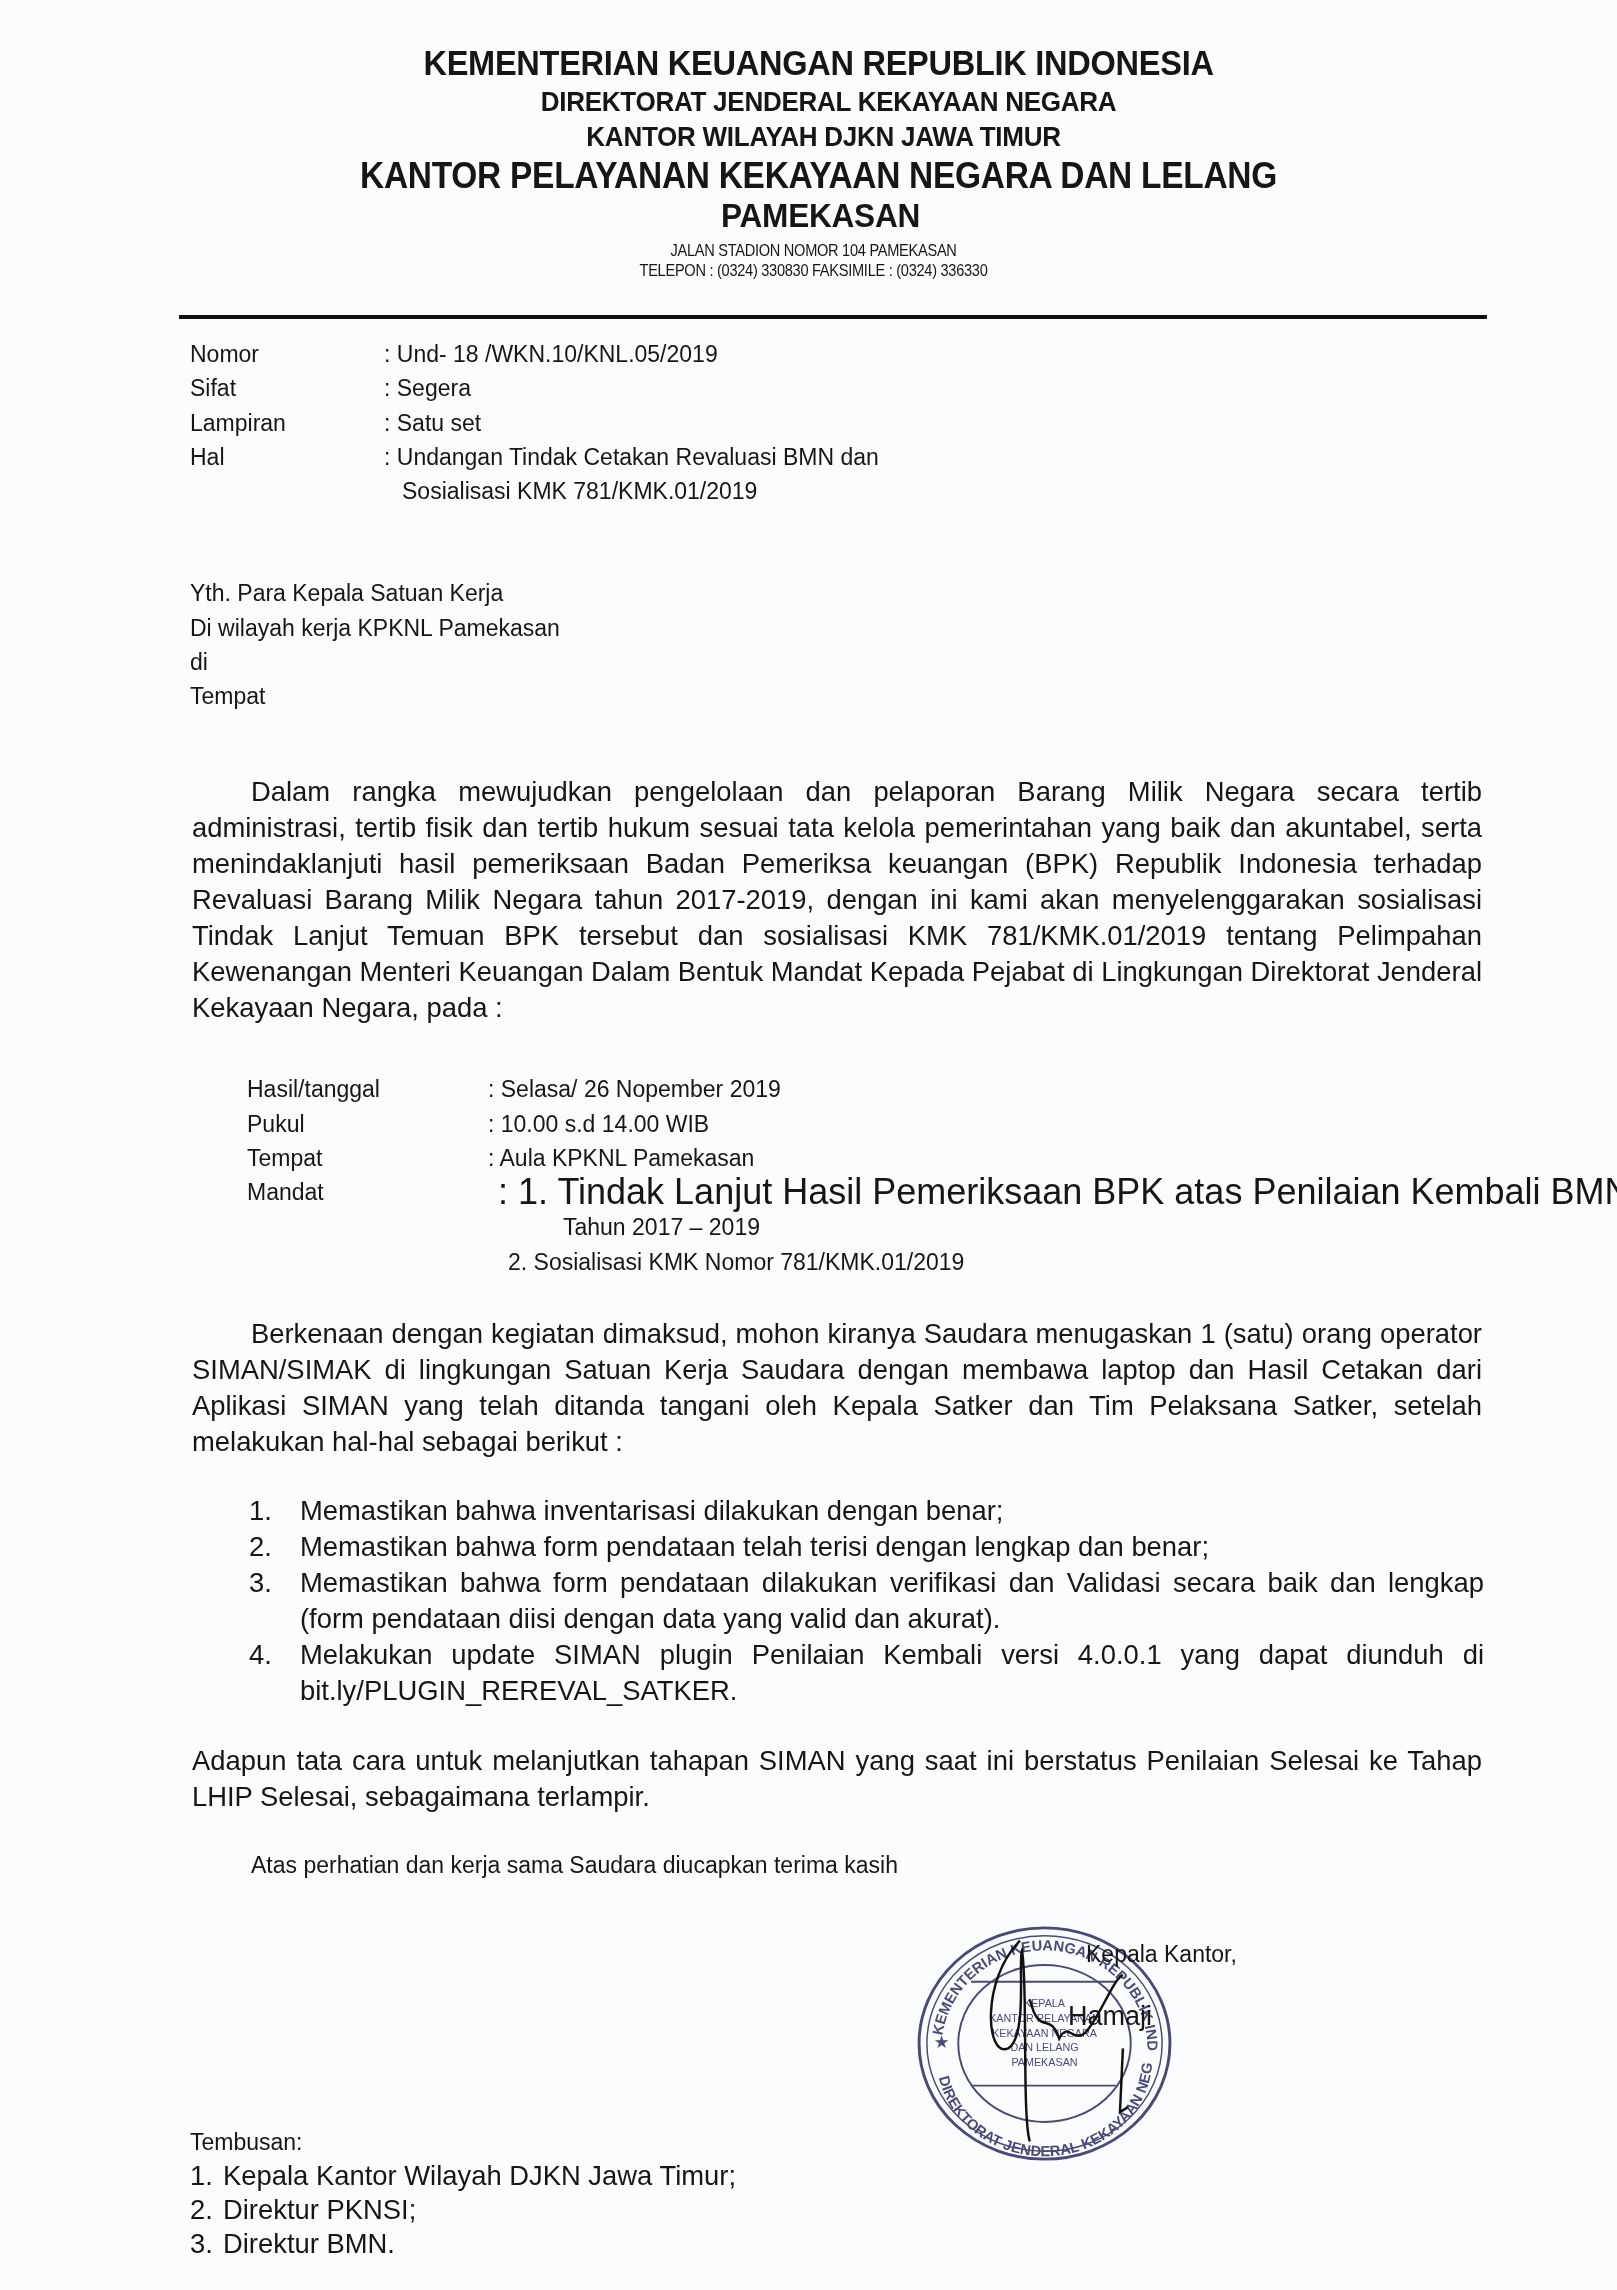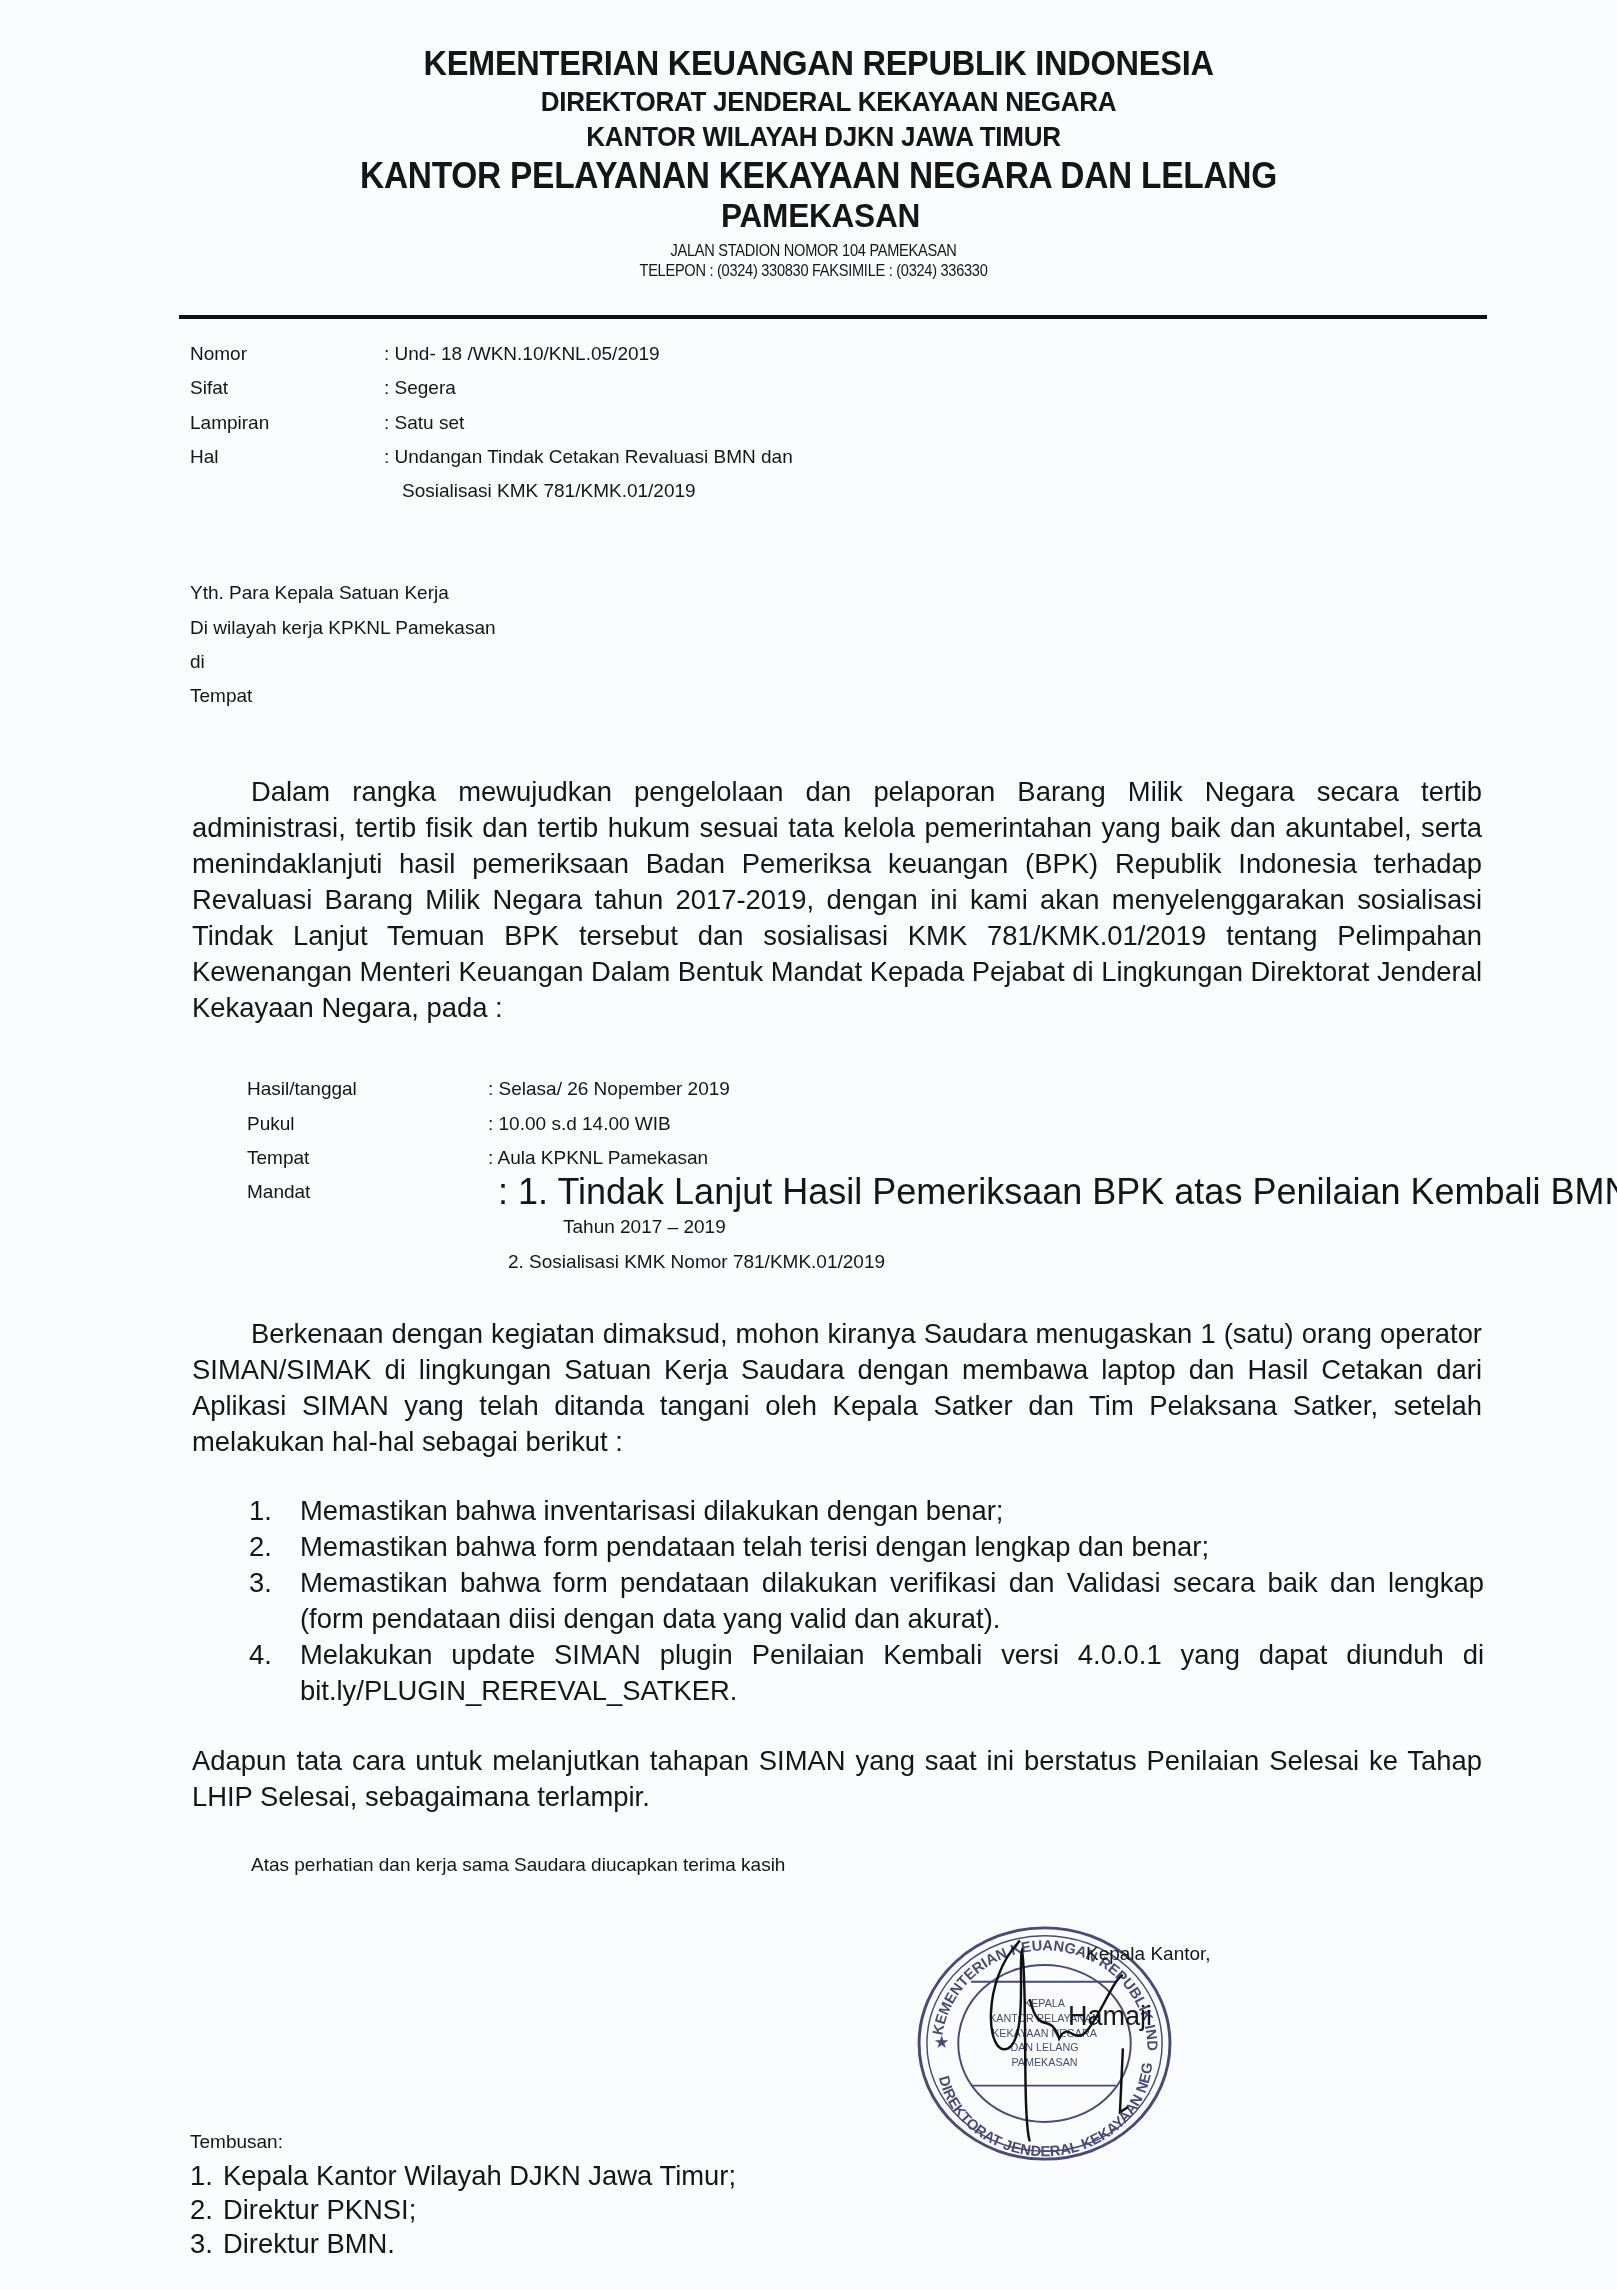--- a/index.html
+++ b/index.html
@@ -8,21 +8,21 @@
     .hdr { position: absolute; left: 0; width: 1617px; text-align: center; font-weight: bold;
       transform: scaleX(0.93); transform-origin: 809px 0; letter-spacing: -0.3px; }
     .h1 { top: 43px; font-size: 35px; left: 9.8px; }
     .h2 { top: 86px; font-size: 28px; left: 19.6px; }
     .h3 { top: 121px; font-size: 28px; left: 14.7px; }
     .h4 { top: 155px; font-size: 36px; left: 9.8px; }
     .h5 { top: 196px; font-size: 34px; left: 11.8px; }
     .h6 { top: 242px; font-size: 15.7px; font-weight: normal; left: 4.9px; }
     .h7 { top: 262px; font-size: 15.7px; font-weight: normal; left: 4.9px; }
     .rule { position: absolute; left: 179px; top: 315px; width: 1308px; height: 3.9px; background: #111; }
-    .t { position: absolute; font-size: 19px; line-height: 34px; white-space: nowrap; }
+    .t { position: absolute; font-size: 23px; line-height: 34px; white-space: nowrap; }
     .body-p { position: absolute; left: 192px; width: 1290px; font-size: 27.4px; line-height: 36px;
       text-align: justify; }
     .indent { text-indent: 59px; }
     .stamp { position: absolute; left: 912px; top: 1921px; width: 265px; height: 245px; }
   </style>
 </head>
 <body>
 
 <div class="hdr h1">KEMENTERIAN KEUANGAN REPUBLIK INDONESIA</div>
 <div class="hdr h2">DIREKTORAT JENDERAL KEKAYAAN NEGARA</div>

